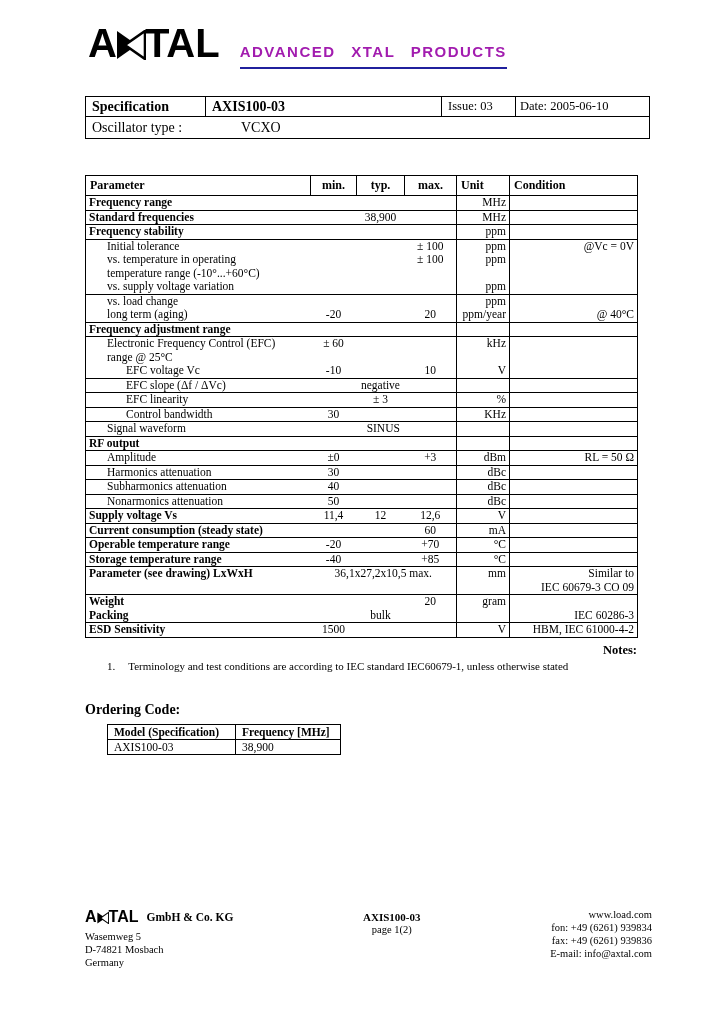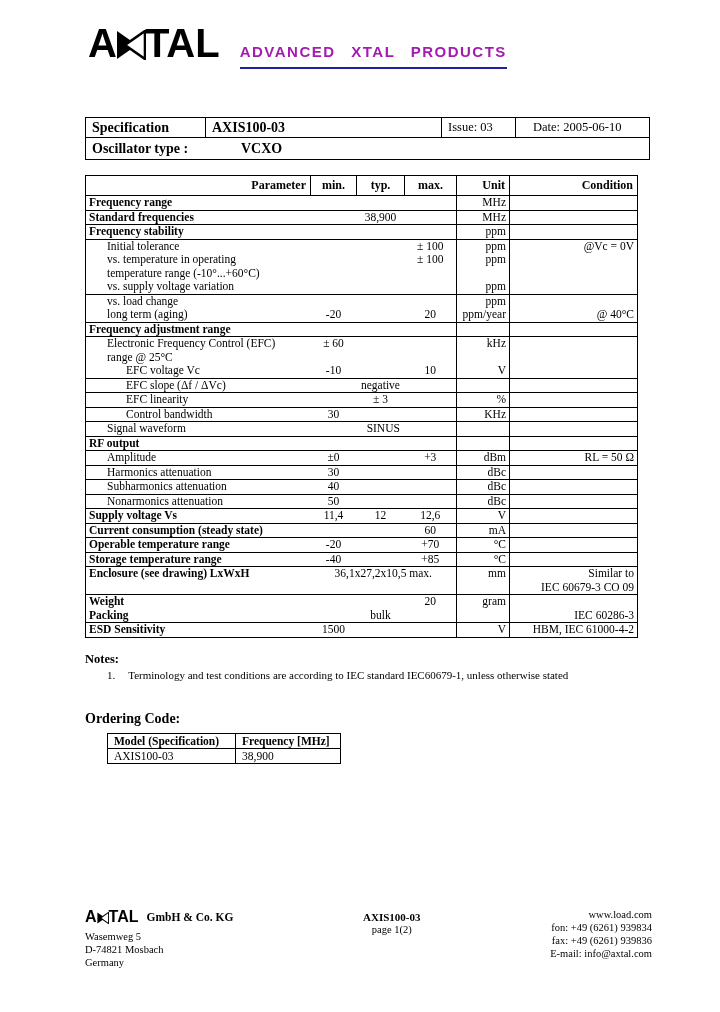--- a/index.html
+++ b/index.html
@@ -23,52 +23,52 @@
   .logo-x polygon.outline { fill:#fff; stroke:#000; stroke-width:2.6; }
   .tagline {
     margin-left:20px; margin-bottom:-9px;
     font-family:"Liberation Sans", sans-serif;
     font-weight:bold; font-size:15px;
     letter-spacing:1.5px; word-spacing:10px;
     padding-bottom:7px; border-bottom:2px solid;
   }
 
   
-  .doc-header { position:absolute; top:117px; left:85px; width:565px; border:1px solid #000; }
+  .doc-header { position:absolute; top:96px; left:85px; width:565px; border:1px solid #000; }
   .dh-row1 { display:flex; border-bottom:1px solid #000; height:20px; align-items:stretch; }
   .dh-row1 > span { display:flex; align-items:center; }
   .dh-spec { width:120px; padding-left:6px; font-weight:bold; font-size:14px; border-right:1px solid #000; }
   .dh-model { flex:1; padding-left:6px; font-weight:bold; font-size:14px; }
   .dh-issue { width:74px; padding-left:6px; font-size:12.5px; border-left:1px solid #000; }
-  .dh-date { width:134px; padding-left:17px; font-size:12.5px; border-left:1px solid #000; }
-  .dh-row2 { display:flex; align-items:center; height:21px; font-weight:bold; font-size:14px; }
+  .dh-date { width:134px; padding-left:4px; font-size:12.5px; border-left:1px solid #000; }
+  .dh-row2 { display:flex; align-items:center; height:21px; font-weight:normal; font-size:14px; }
   .dh-type-label { padding-left:6px; width:155px; }
 
   
   .content { position:absolute; top:175px; left:85px; width:552px; }
 
   table.spec { border-collapse:collapse; table-layout:fixed; width:552px; border:1.5px solid #000; }
   table.spec th {
     border:1px solid #000; font-size:12px; padding:2px 4px;
-    text-align:right; font-weight:bold; height:18px;
+    text-align:left; font-weight:bold; height:18px;
   }
   table.spec th.num { text-align:center; }
   table.spec td {
     padding:0px 3px; font-size:11.5px; line-height:13.5px;
     vertical-align:top; height:14px; border-bottom:1px solid #000;
   }
   table.spec tr.noline td { border-bottom:none; }
   td.param, td.cond { white-space:pre-line; }
   td.param.b { font-weight:bold; }
   td.param.ind1 { padding-left:21px; }
   td.param.ind2 { padding-left:40px; }
   td.num { text-align:center; }
   td.unit, td.cond { border-left:1px solid #000; padding-left:4px;text-align:right; }
 
-  .notes { margin-top:14px; }
+  .notes { margin-top:5px;text-align:right; }
   .notes-title { font-weight:bold; font-size:12.5px; }
   .note-item { display:flex; padding-left:22px; gap:13px; font-size:11px; margin-top:2px; }
 
   .ordering { margin-top:30px; }
   .ordering-title { font-weight:bold; font-size:14px; }
   table.ordering-table { border-collapse:collapse; margin:6px 0 10px 22px; table-layout:fixed; }
   table.ordering-table th, table.ordering-table td {
     border:1px solid #000; font-size:11.5px; padding:1px 6px; text-align:left; height:14px;
   }
   table.ordering-table th { font-weight:bold; }
@@ -325,21 +325,21 @@
           </tr>
           <tr>
             <td class="param b">Storage temperature range</td>
             <td class="num">-40</td>
             <td class="num"></td>
             <td class="num">+85</td>
             <td class="unit">°C</td>
             <td class="cond"></td>
           </tr>
           <tr>
-            <td class="param b">Enclosure (see drawing)     LxWxH</td>
+            <td class="param b">Parameter (see drawing)     LxWxH</td>
             <td class="num" colspan="3">36,1x27,2x10,5 max.</td>
             <td class="unit">mm</td>
             <td class="cond">Similar to
 IEC 60679-3 CO 09</td>
           </tr>
           <tr class="noline">
             <td class="param b">Weight</td>
             <td class="num"></td>
             <td class="num"></td>
             <td class="num">20</td>

